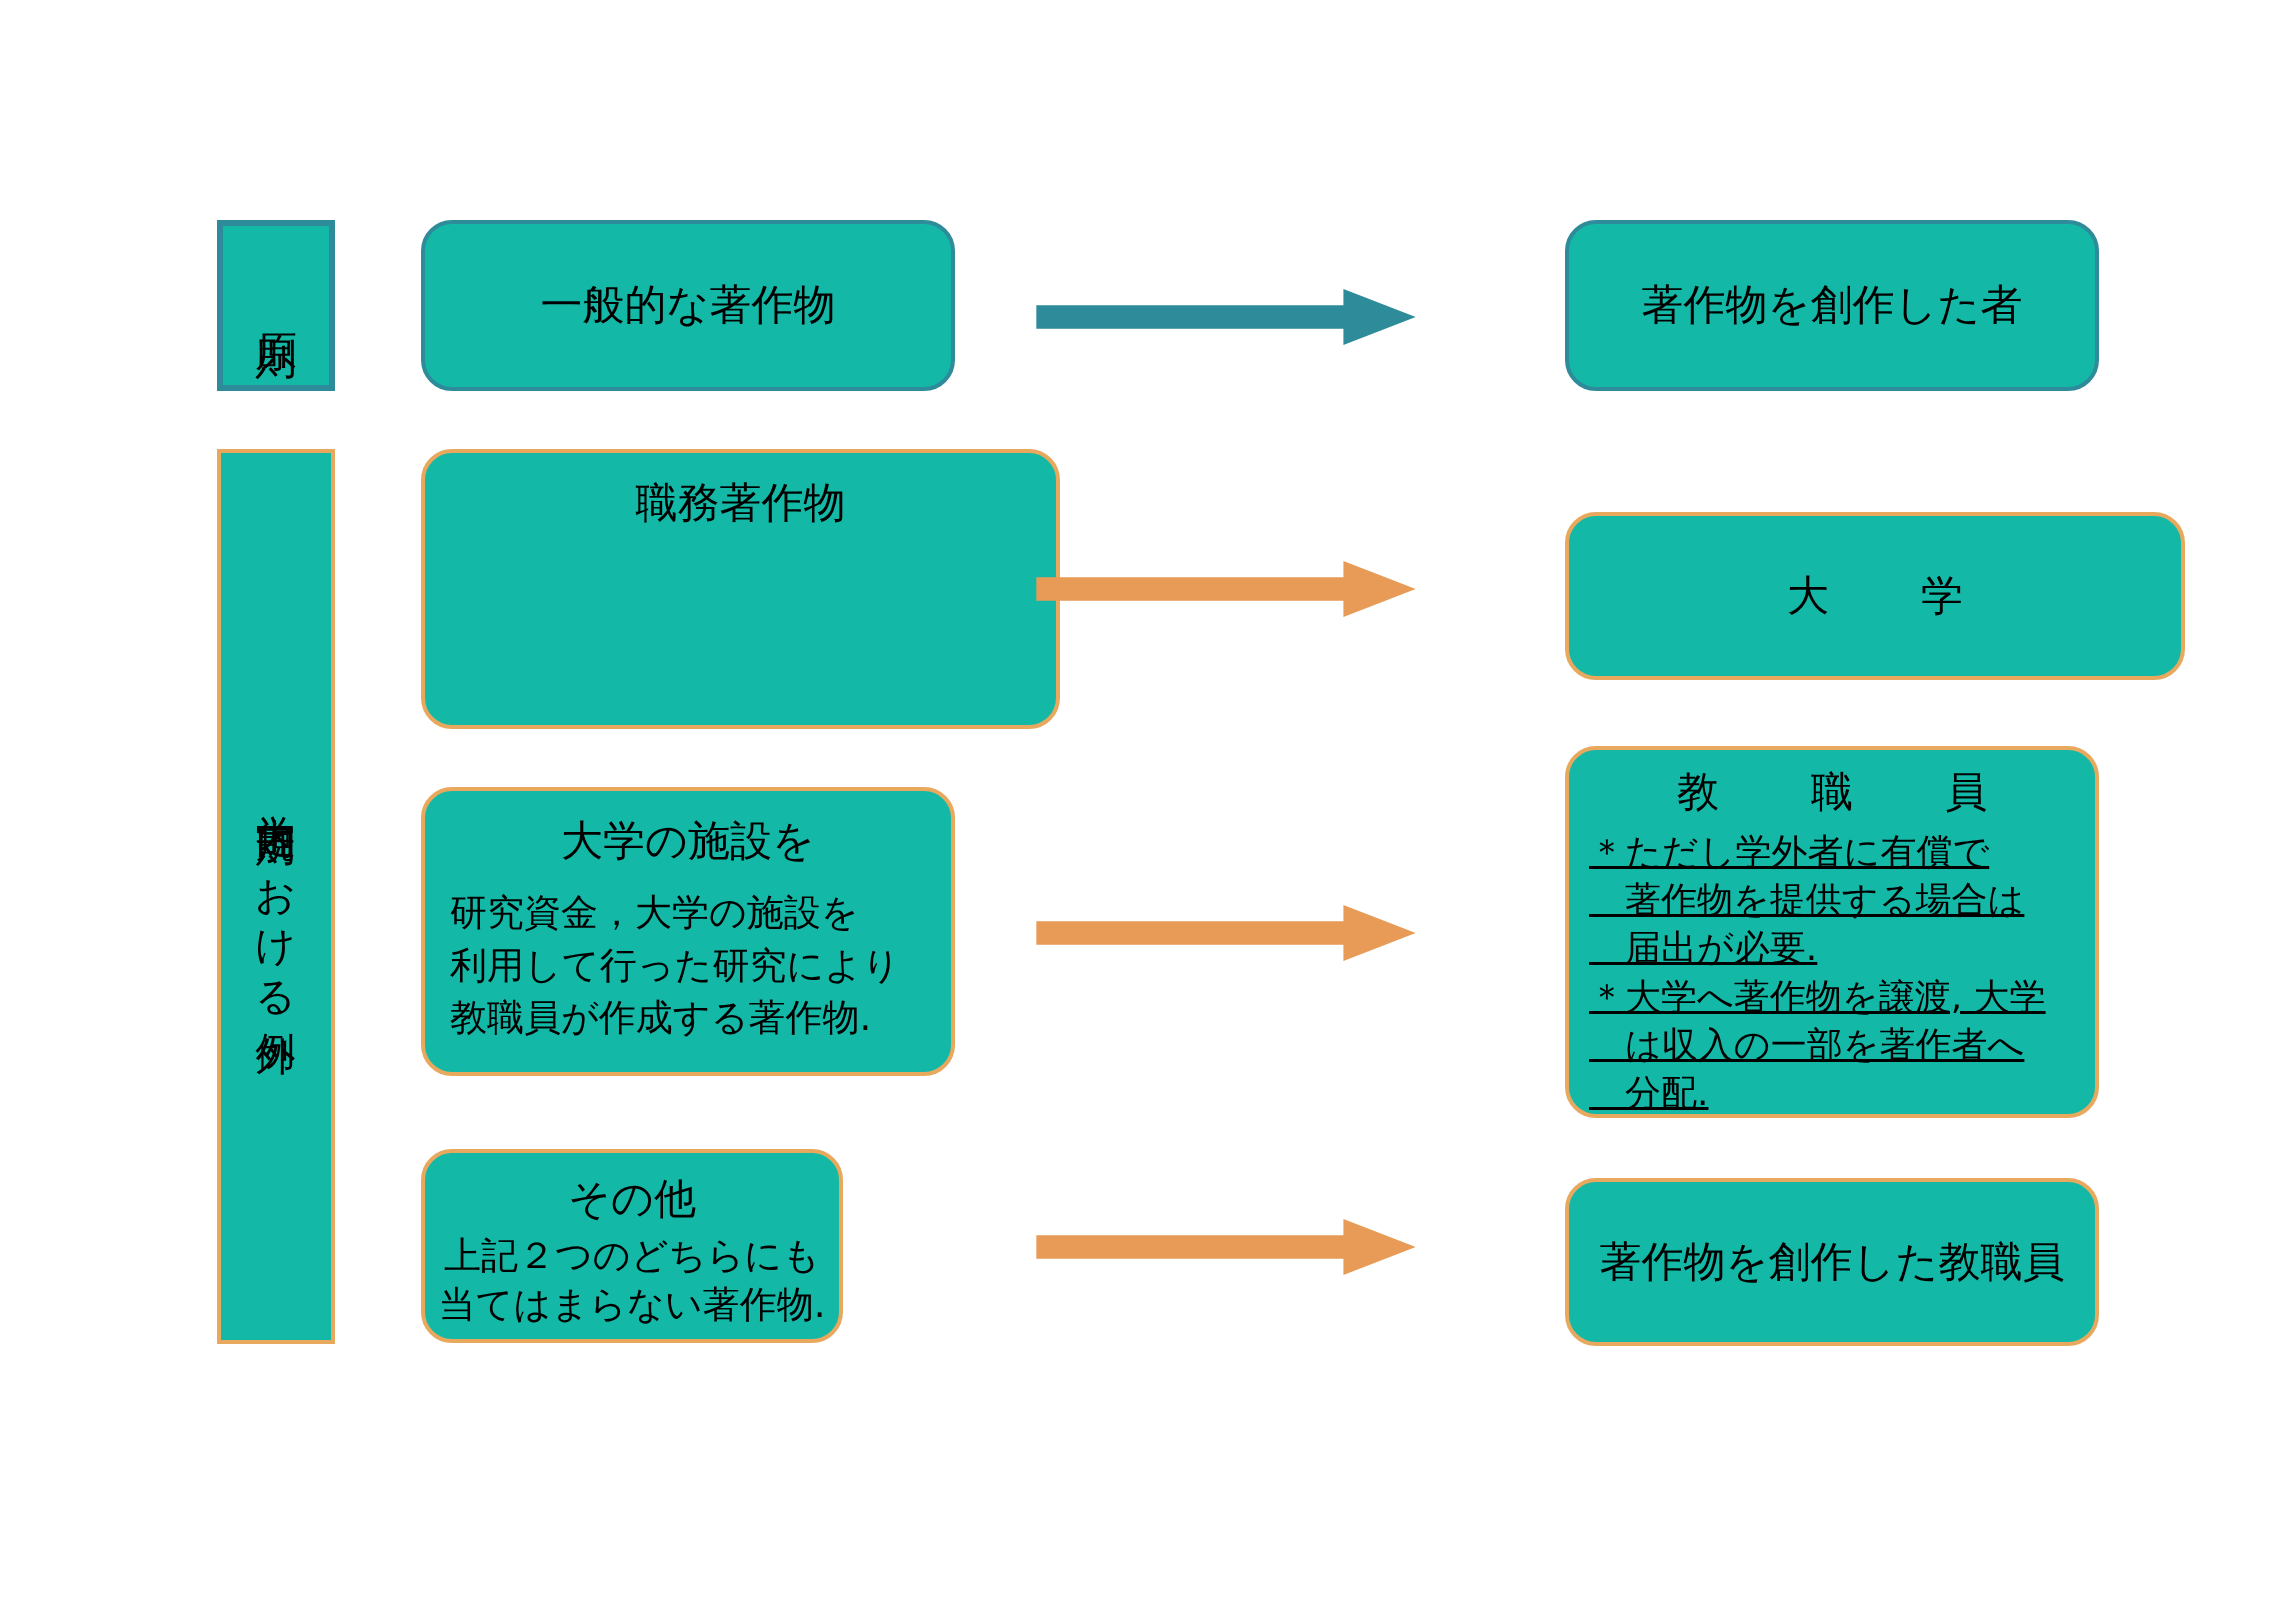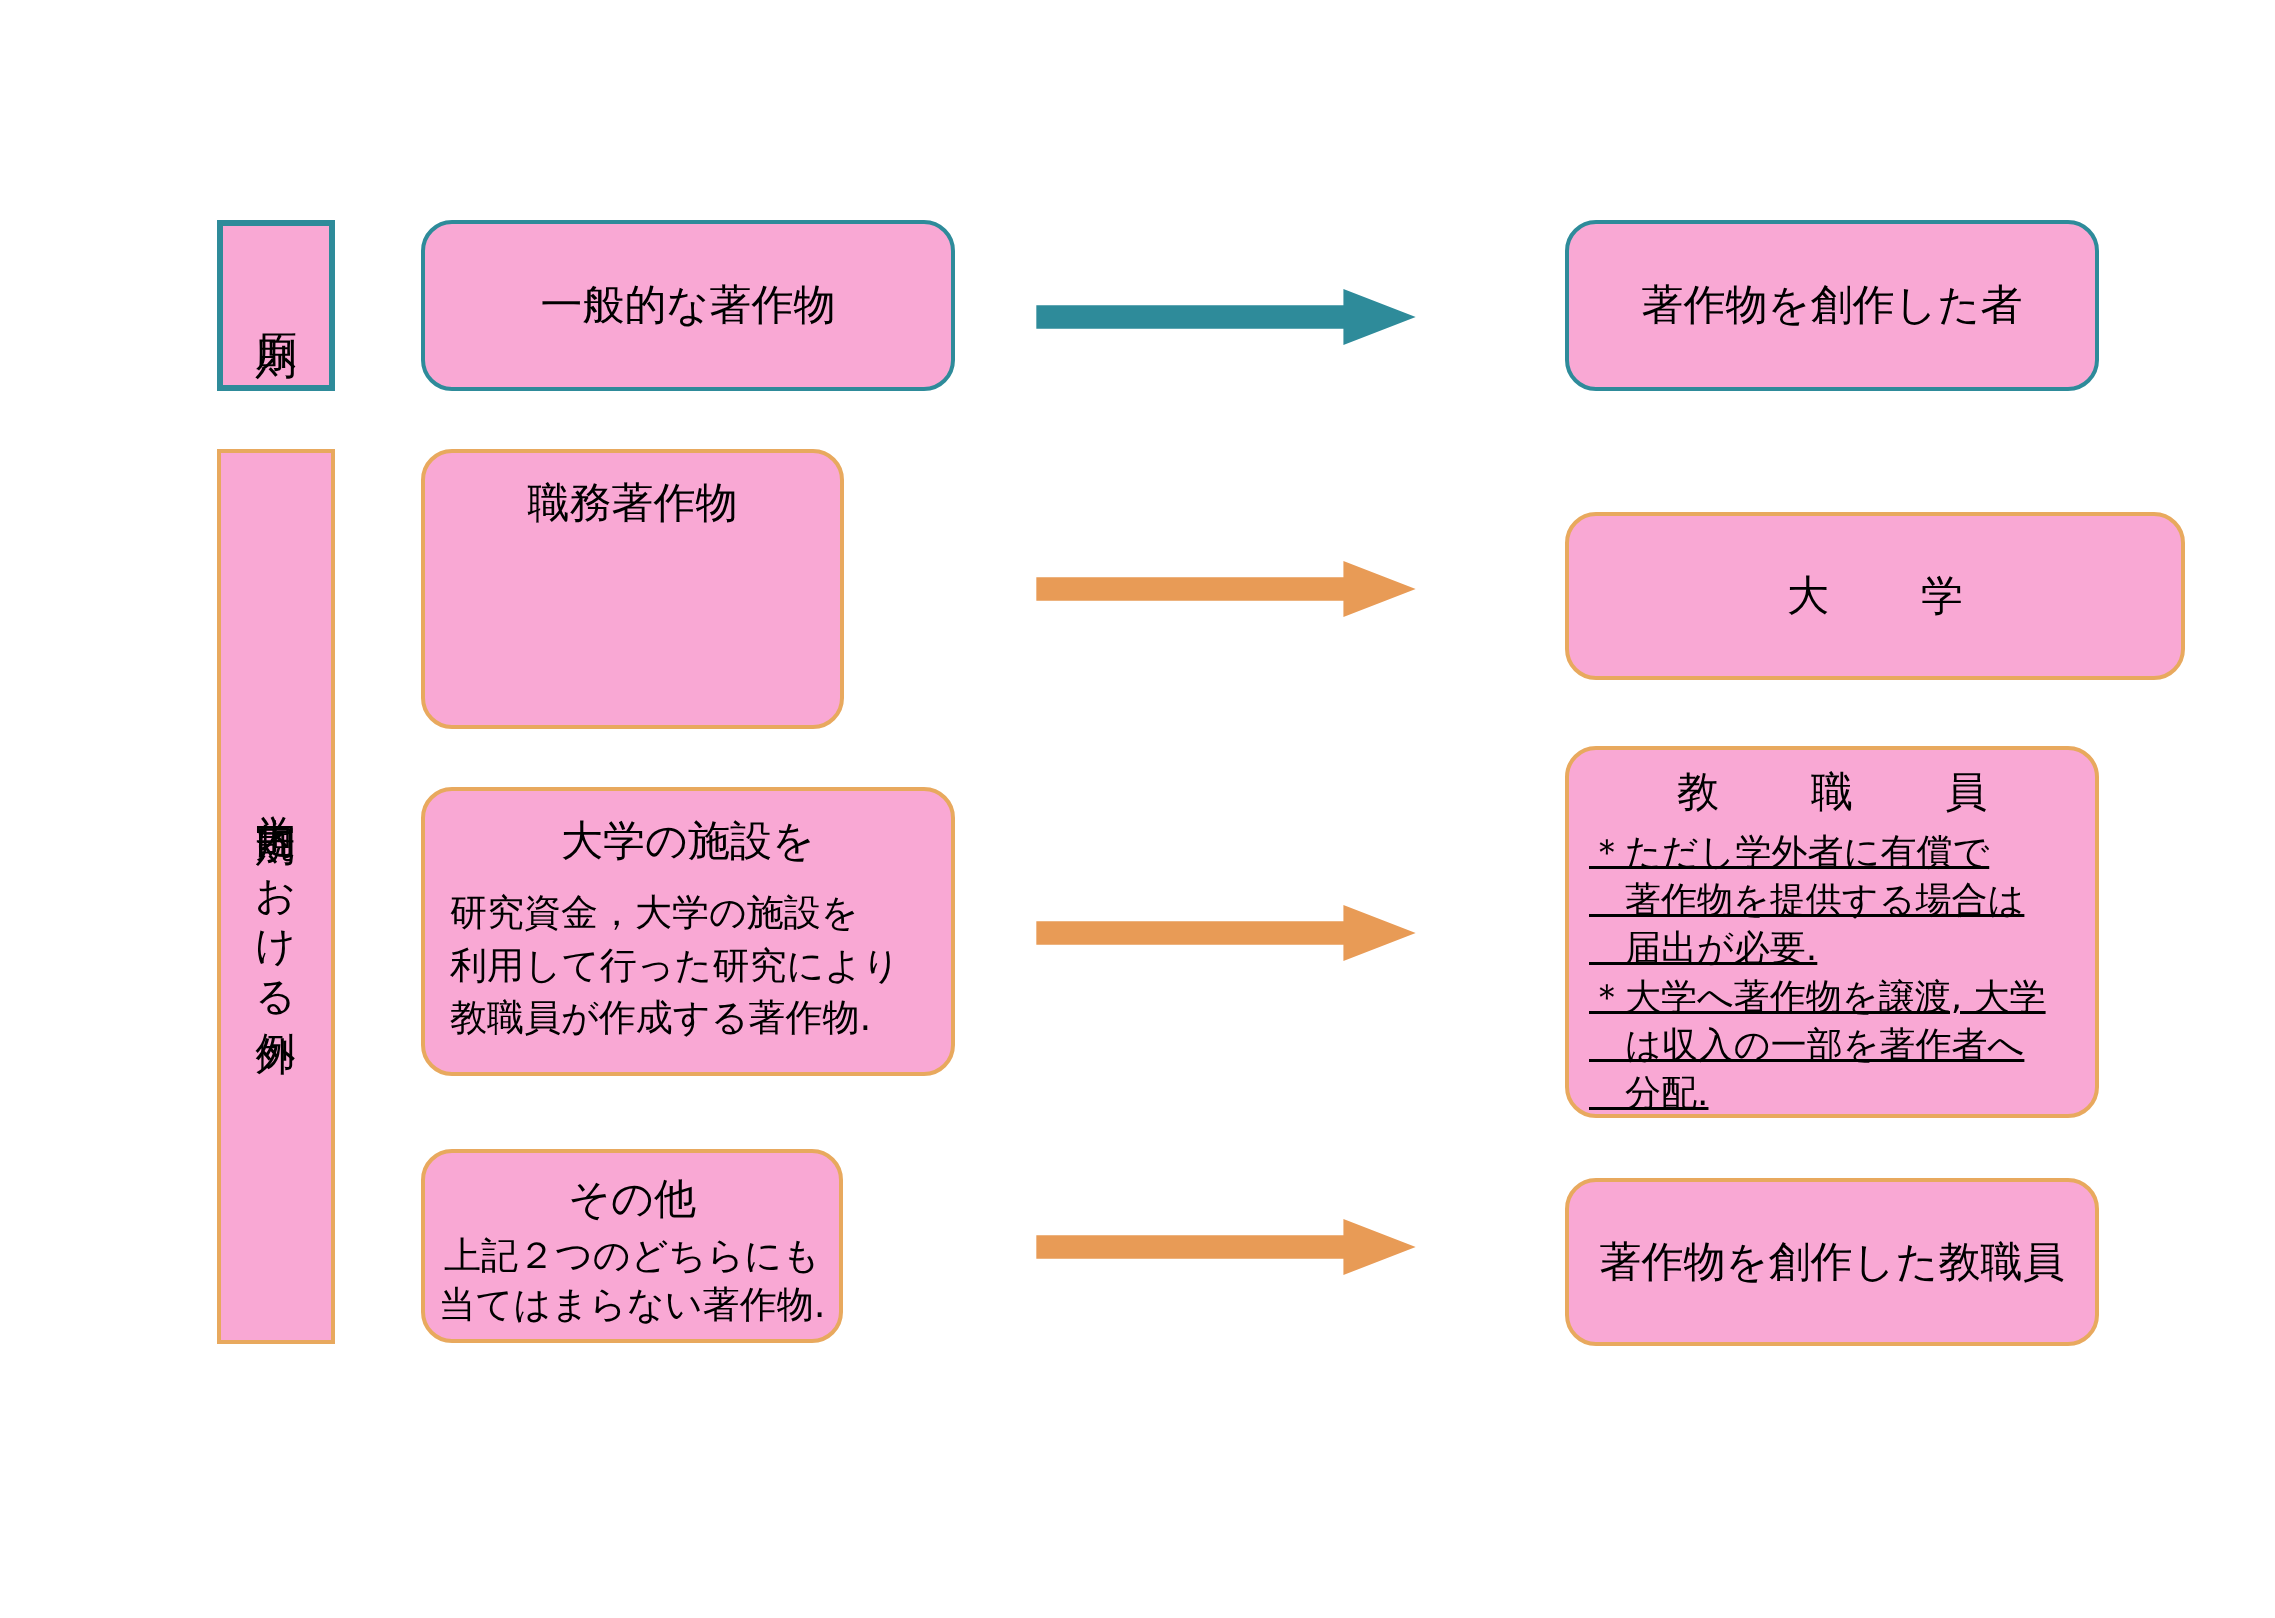--- a/index.html
+++ b/index.html
@@ -16,21 +16,21 @@
     width: 2276px;
     height: 1618px;
     background: #ffffff;
     overflow: hidden;
   }
 
   
   .box {
     position: absolute;
     box-sizing: border-box;
-    background: #f9a8d4;
+    background: #14b8a6;
     display: flex;
     flex-direction: column;
     align-items: center;
     justify-content: center;
   }
   .teal-square {
     border: 6.3px solid #2E8B9A;
     border-radius: 0;
   }
   .orange-square {
@@ -129,21 +129,21 @@
   </div>
 
   <svg class="arrow" style="left:1036px; top:289px;" width="380" height="56" viewBox="0 0 420 62">
     <path d="M0,18 L340,18 L340,0 L420,31 L340,62 L340,44 L0,44 Z" fill="#2E8B9A"></path>
   </svg>
 
   <div class="box teal-round" style="left:1565px; top:220px; width:534px; height:171px;">
     <span class="single-line">著作物を創作した者</span>
   </div>
 
-  <div class="box orange-round" style="left:421px; top:449px; width:423px; height:280px; justify-content:flex-start; padding-top:23.5px;">
+  <div class="box orange-round" style="left:421px; top:449px; width:639px; height:280px; justify-content:flex-start; padding-top:23.5px;">
     <span class="box-title">職務著作物</span>
   </div>
 
   <svg class="arrow" style="left:1036px; top:561px;" width="380" height="56" viewBox="0 0 420 62">
     <path d="M0,18 L340,18 L340,0 L420,31 L340,62 L340,44 L0,44 Z" fill="#E89B56"></path>
   </svg>
 
   <div class="box orange-round" style="left:1565px; top:512px; width:620px; height:168px;">
     <span class="box-title-wide">大　学</span>
   </div>

